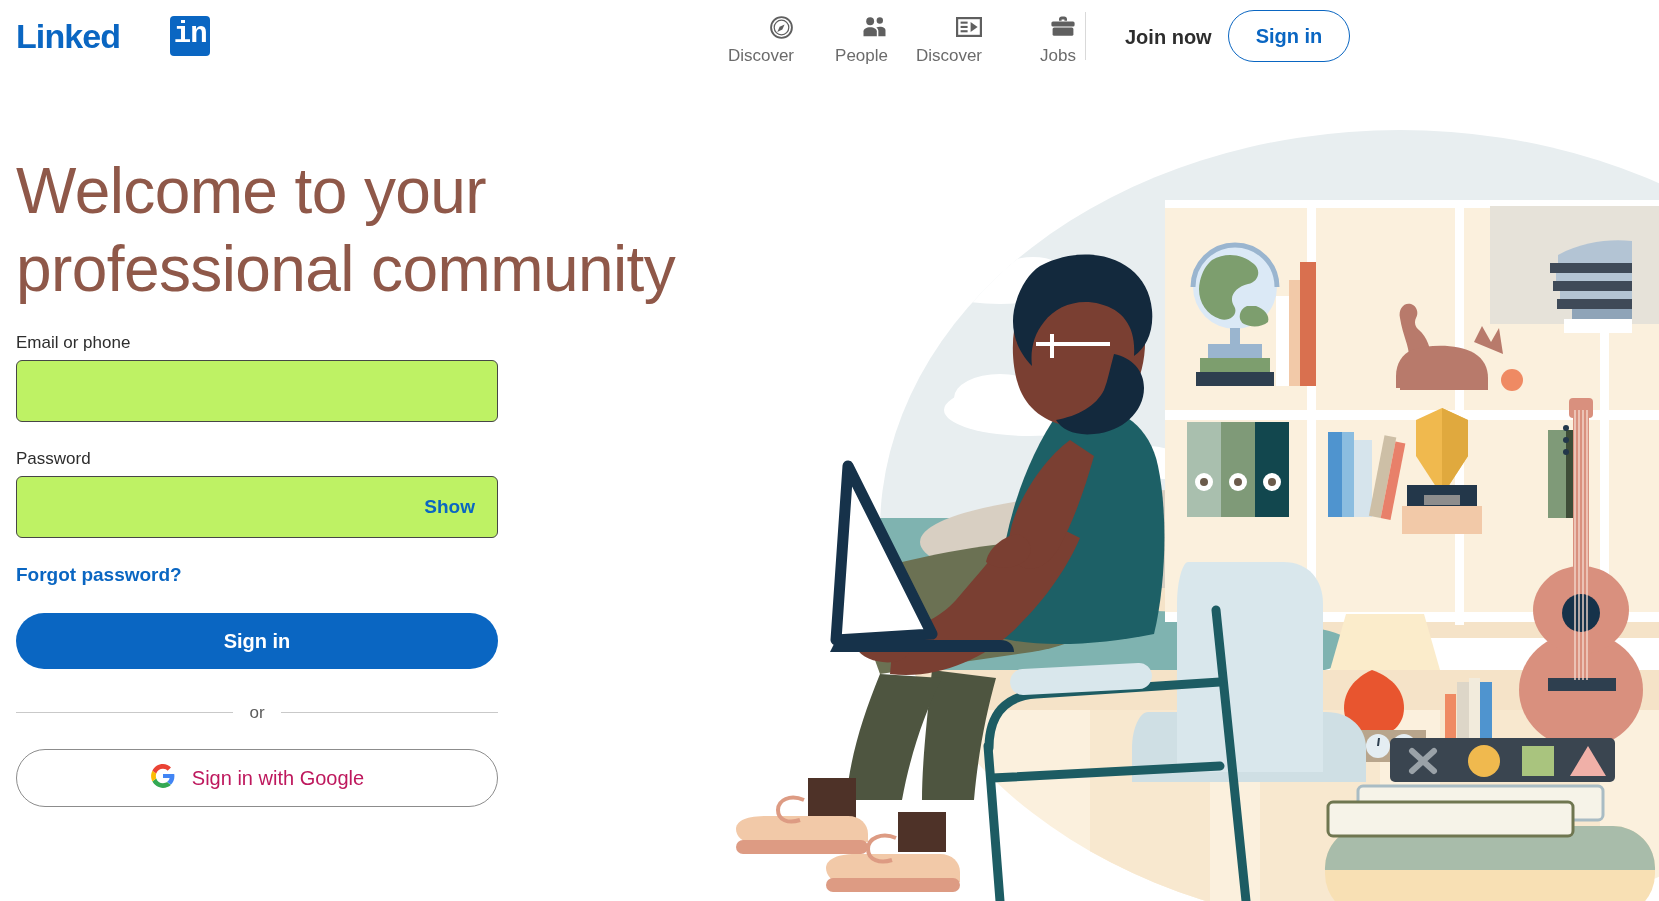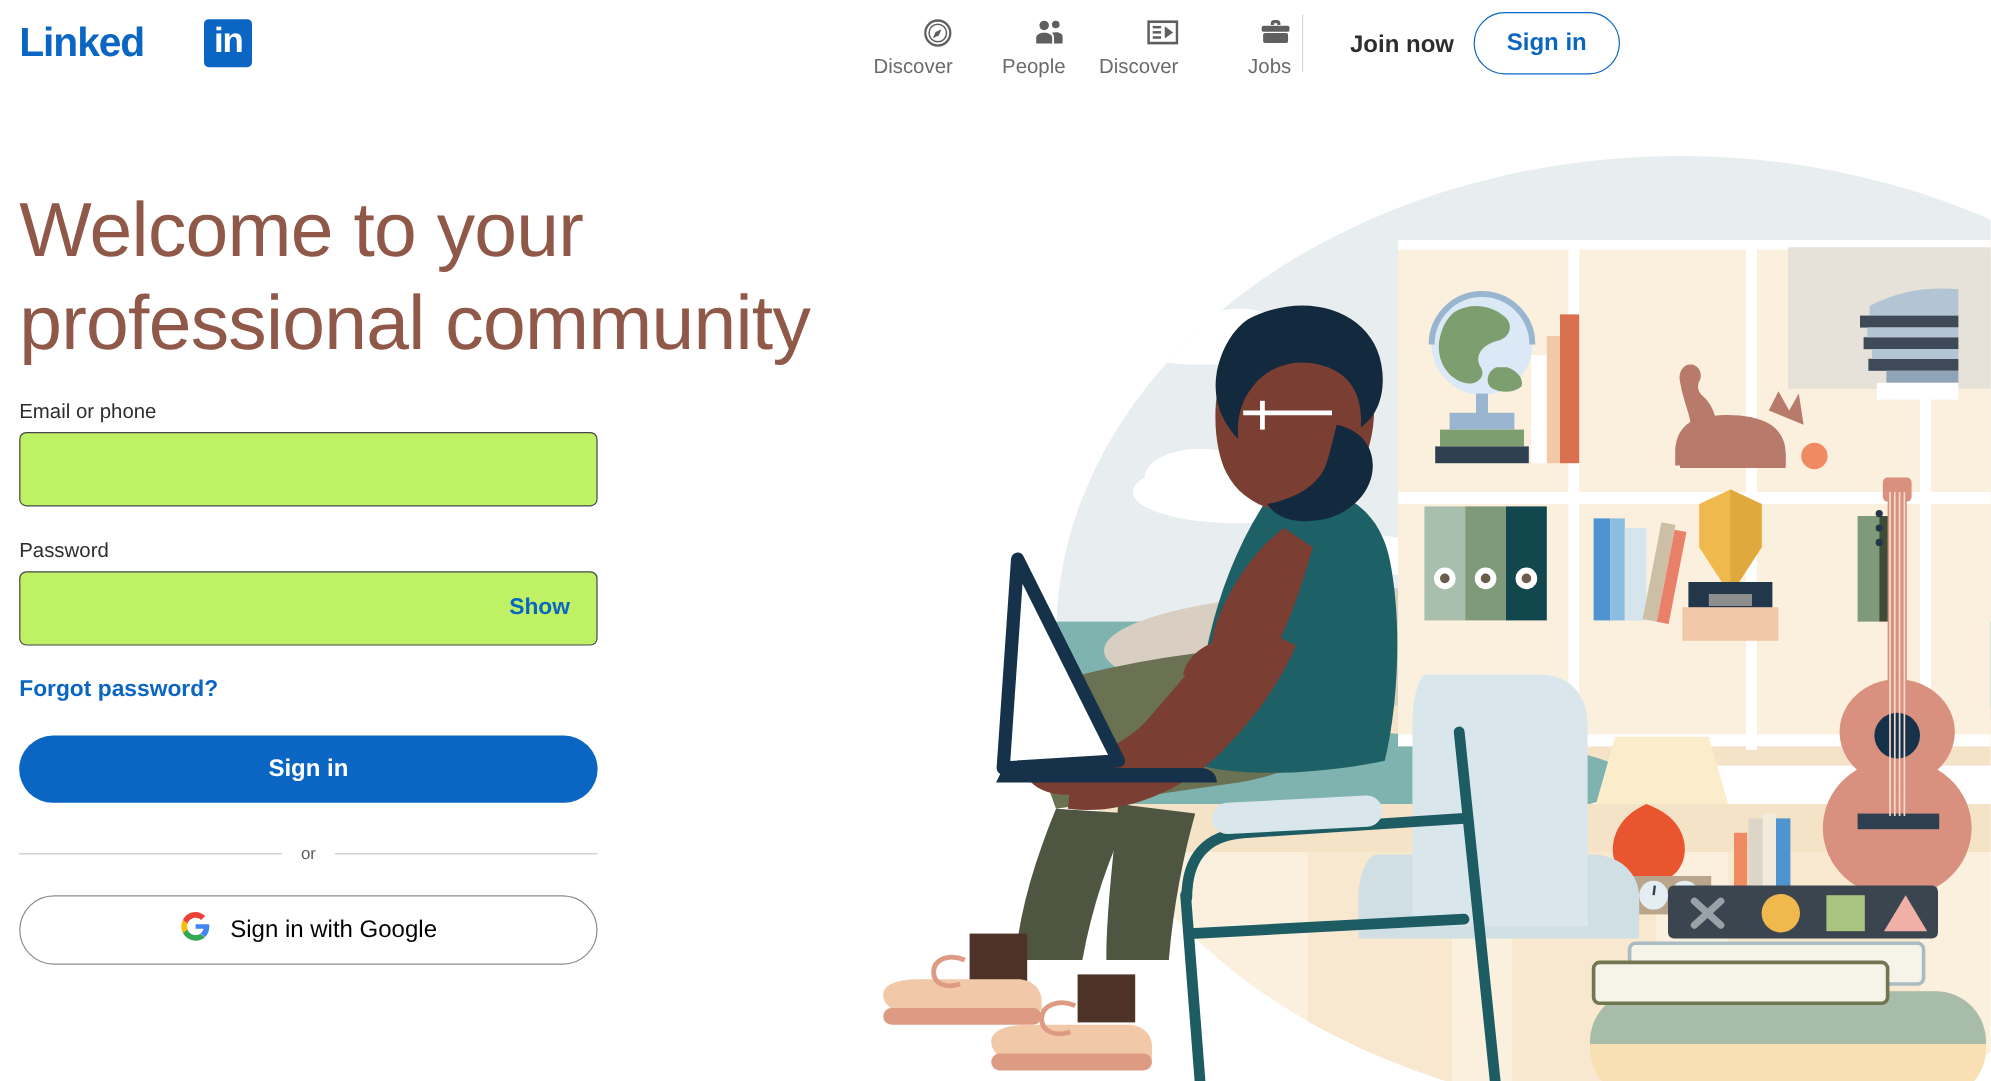--- a/index.html
+++ b/index.html
@@ -21,20 +21,21 @@
   .logo-word {
     font-size: 34px; font-weight: 700; color: #0a66c2;
     letter-spacing: -0.9px; line-height: 1;
   }
   .logo-in {
     display: inline-flex; align-items: center; justify-content: center;
     background: #0a66c2; color: #fff; border-radius: 4px;
     font-size: 29px; font-weight: 700; line-height: 1;
     width: 40px; height: 40px; margin-left: 3px; letter-spacing: -1px;
     padding-bottom: 3px;
+    font-family: Liberation Mono, monospace;
   }
 
   .nav { position: absolute; left: 700px; top: 6px; display: flex; align-items: flex-start; }
   .nav-item {
     width: 94px; display: flex; flex-direction: column; align-items: flex-end;
     cursor: pointer; text-decoration: none; padding-top: 8px;
   }
   .nav-ico { height: 26px; display: flex; align-items: center; justify-content: center; }
   .nav-label {
     margin-top: 7px; font-size: 17px; color: #6b6b6b; line-height: 1;
@@ -94,26 +95,26 @@
   }
   .signin-btn {
     display: block; width: 482px; height: 56px; margin-top: 27px;
     background: #0a66c2; color: #fff; border: none; border-radius: 28px;
     font-size: 20px; font-weight: 700; cursor: pointer; font-family: inherit;
   }
   .or-row {
     display: flex; align-items: center; width: 482px; margin-top: 35px;
   }
   .or-line { flex: 1; height: 1px; background: #c9c9c9; }
-  .or-text { padding: 0 16px; font-size: 14px; color: #5c5c5c; line-height: 1; }
+  .or-text { padding: 0 16px; font-size: 17px; color: #5c5c5c; line-height: 1; }
   .google-btn {
     display: flex; align-items: center; justify-content: center; gap: 16px;
     width: 482px; height: 58px; margin-top: 28px;
     background: #fff; border: 1px solid #8c8c8c; border-radius: 29px;
-    font-size: 20px; color: #000000; cursor: pointer; font-family: inherit;
+    font-size: 20px; color: #be185d; cursor: pointer; font-family: inherit;
   }
 
   
   .illus { position: absolute; left: 700px; top: 110px; width: 959px; height: 791px; }
   .illus svg { display: block; width: 959px; height: 791px; }
 </style>
 </head>
 <body>
 
 <div class="page">

